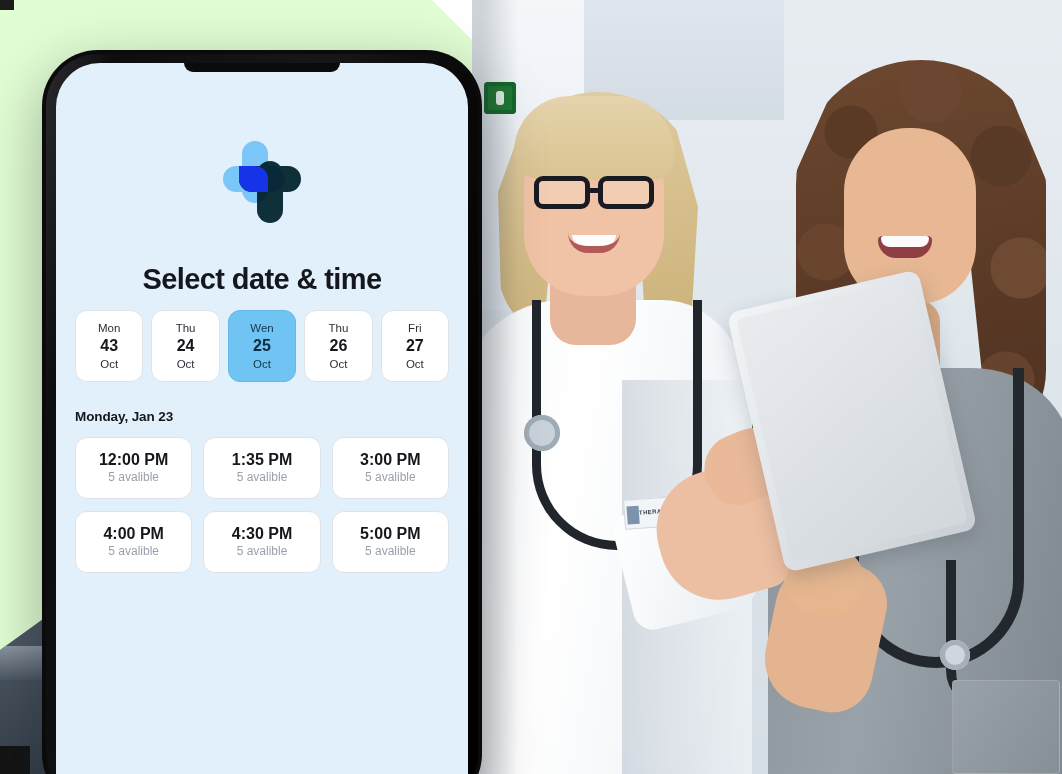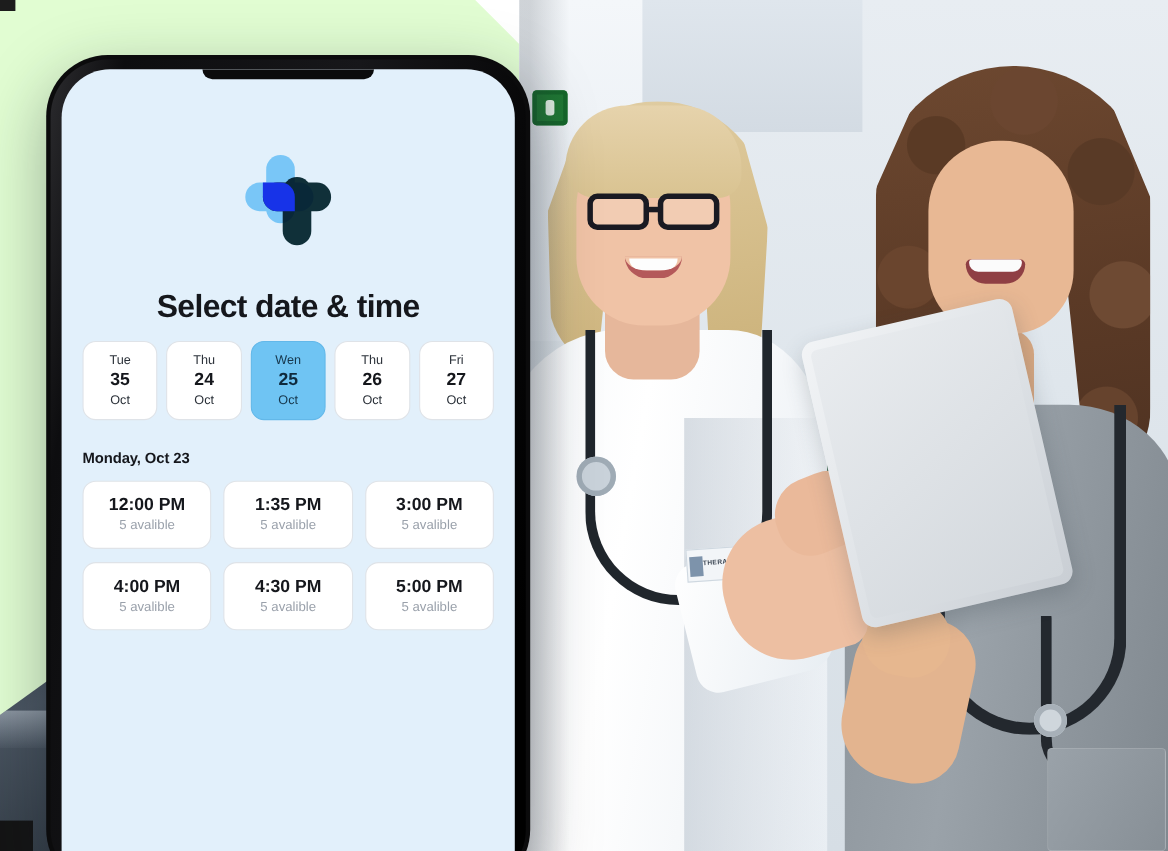--- a/index.html
+++ b/index.html
@@ -492,22 +492,22 @@
             </span>
             <span class="overlap"></span>
           </div>
         </div>
 
         <h1 class="screen-title">Select date &amp; time</h1>
 
 
         <div class="date-strip" id="date-strip">
             <div class="date-card">
-              <span class="dow">Tue</span>
-              <span class="dnum">35</span>
+              <span class="dow">Mon</span>
+              <span class="dnum">43</span>
               <span class="mon">Oct</span>
             </div>
             <div class="date-card">
               <span class="dow">Thu</span>
               <span class="dnum">24</span>
               <span class="mon">Oct</span>
             </div>
             <div class="date-card selected">
               <span class="dow">Wen</span>
               <span class="dnum">25</span>
@@ -518,21 +518,21 @@
               <span class="dnum">26</span>
               <span class="mon">Oct</span>
             </div>
             <div class="date-card">
               <span class="dow">Fri</span>
               <span class="dnum">27</span>
               <span class="mon">Oct</span>
             </div>
           </div>
 
-        <div class="day-label">Monday, Oct 23</div>
+        <div class="day-label">Monday, Jan 23</div>
 
         <div class="slots" id="slots">
             <div class="slot">
               <span class="t">12:00 PM</span>
               <span class="a">5 avalible</span>
             </div>
             <div class="slot">
               <span class="t">1:35 PM</span>
               <span class="a">5 avalible</span>
             </div>

